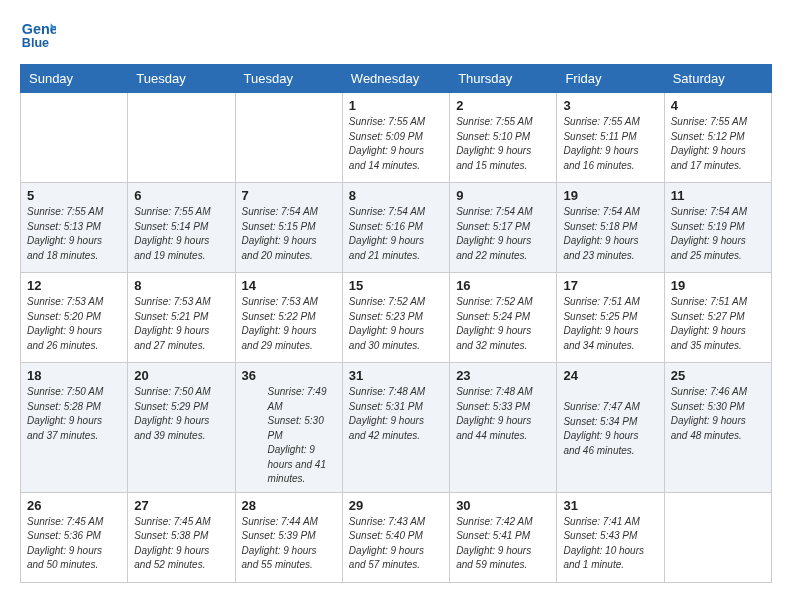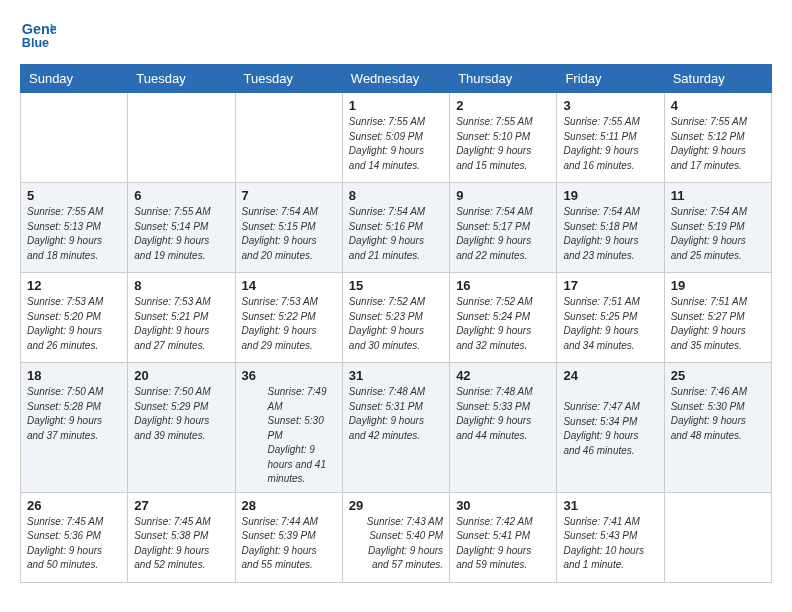--- a/index.html
+++ b/index.html
@@ -245,21 +245,21 @@
 Sunset: 5:30 PM
 Daylight: 9 hours and 41 minutes.</div>
         </td>
         <td>
           <div class="day-number">31</div>
           <div class="day-info" style="white-space: pre-line;">Sunrise: 7:48 AM
 Sunset: 5:31 PM
 Daylight: 9 hours and 42 minutes.</div>
         </td>
         <td>
-          <div class="day-number">42</div>
+          <div class="day-number">23</div>
           <div class="day-info" style="white-space: pre-line;">Sunrise: 7:48 AM
 Sunset: 5:33 PM
 Daylight: 9 hours and 44 minutes.</div>
         </td>
         <td>
           <div class="day-number">24</div>
           <div class="day-info" style="white-space: pre-line; margin-top: 17px;">Sunrise: 7:47 AM
 Sunset: 5:34 PM
 Daylight: 9 hours and 46 minutes.</div>
         </td>
@@ -284,21 +284,21 @@
 Daylight: 9 hours and 52 minutes.</div>
         </td>
         <td>
           <div class="day-number">28</div>
           <div class="day-info" style="white-space: pre-line;">Sunrise: 7:44 AM
 Sunset: 5:39 PM
 Daylight: 9 hours and 55 minutes.</div>
         </td>
         <td>
           <div class="day-number">29</div>
-          <div class="day-info" style="white-space: pre-line; text-align: right;">Sunrise: 7:43 AM
+          <div class="day-info" style="white-space: pre-line;">Sunrise: 7:43 AM
 Sunset: 5:40 PM
 Daylight: 9 hours and 57 minutes.</div>
         </td>
         <td>
           <div class="day-number">30</div>
           <div class="day-info" style="white-space: pre-line;">Sunrise: 7:42 AM
 Sunset: 5:41 PM
 Daylight: 9 hours and 59 minutes.</div>
         </td>
         <td>

